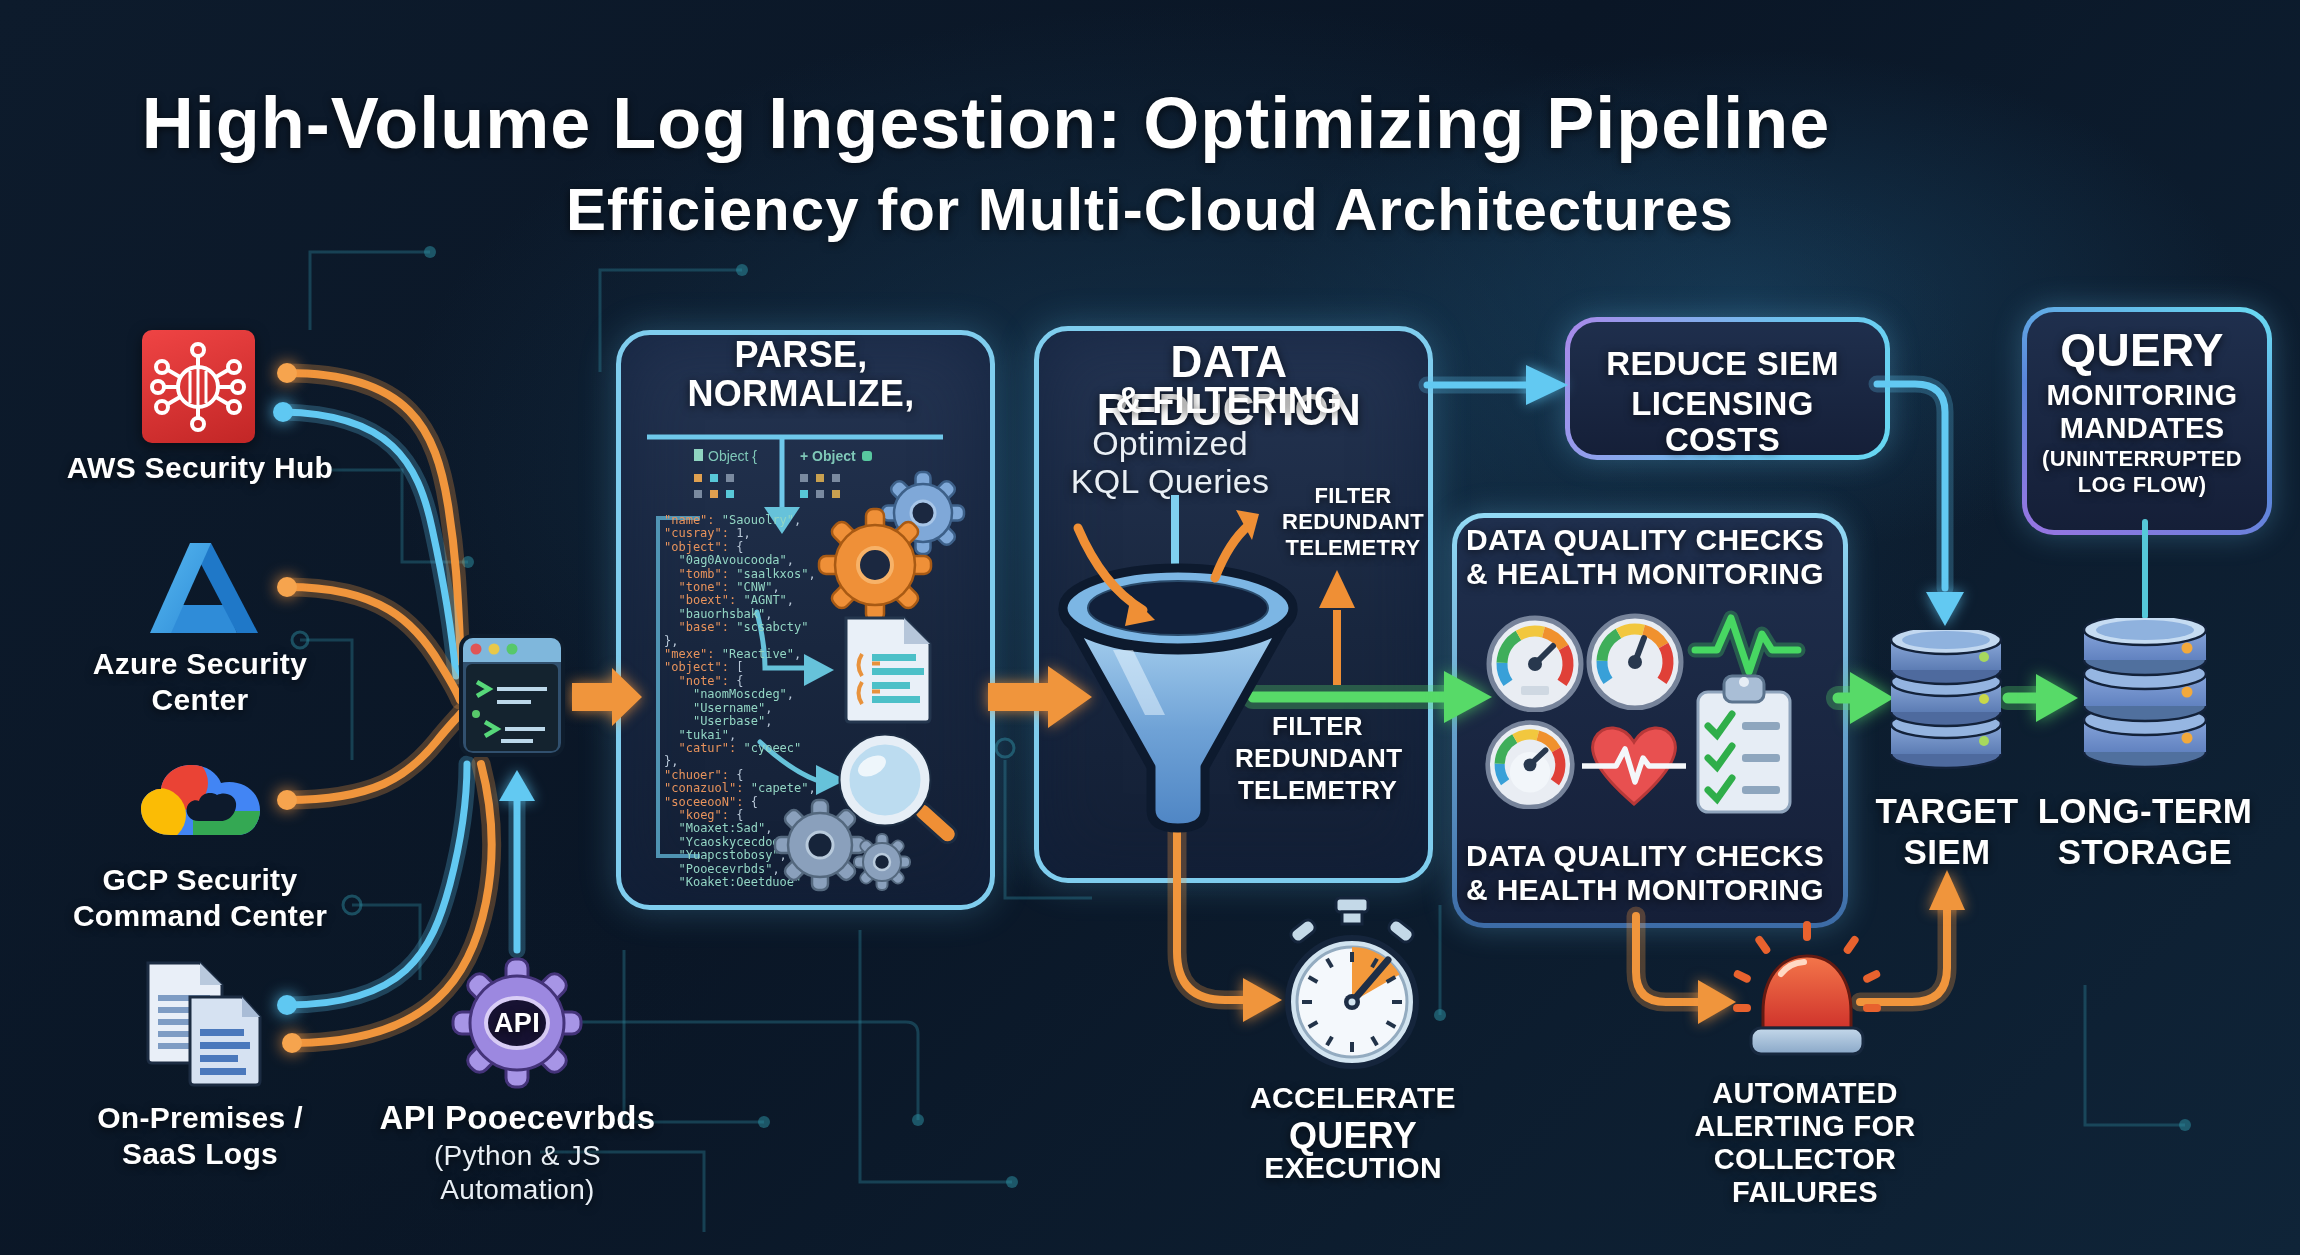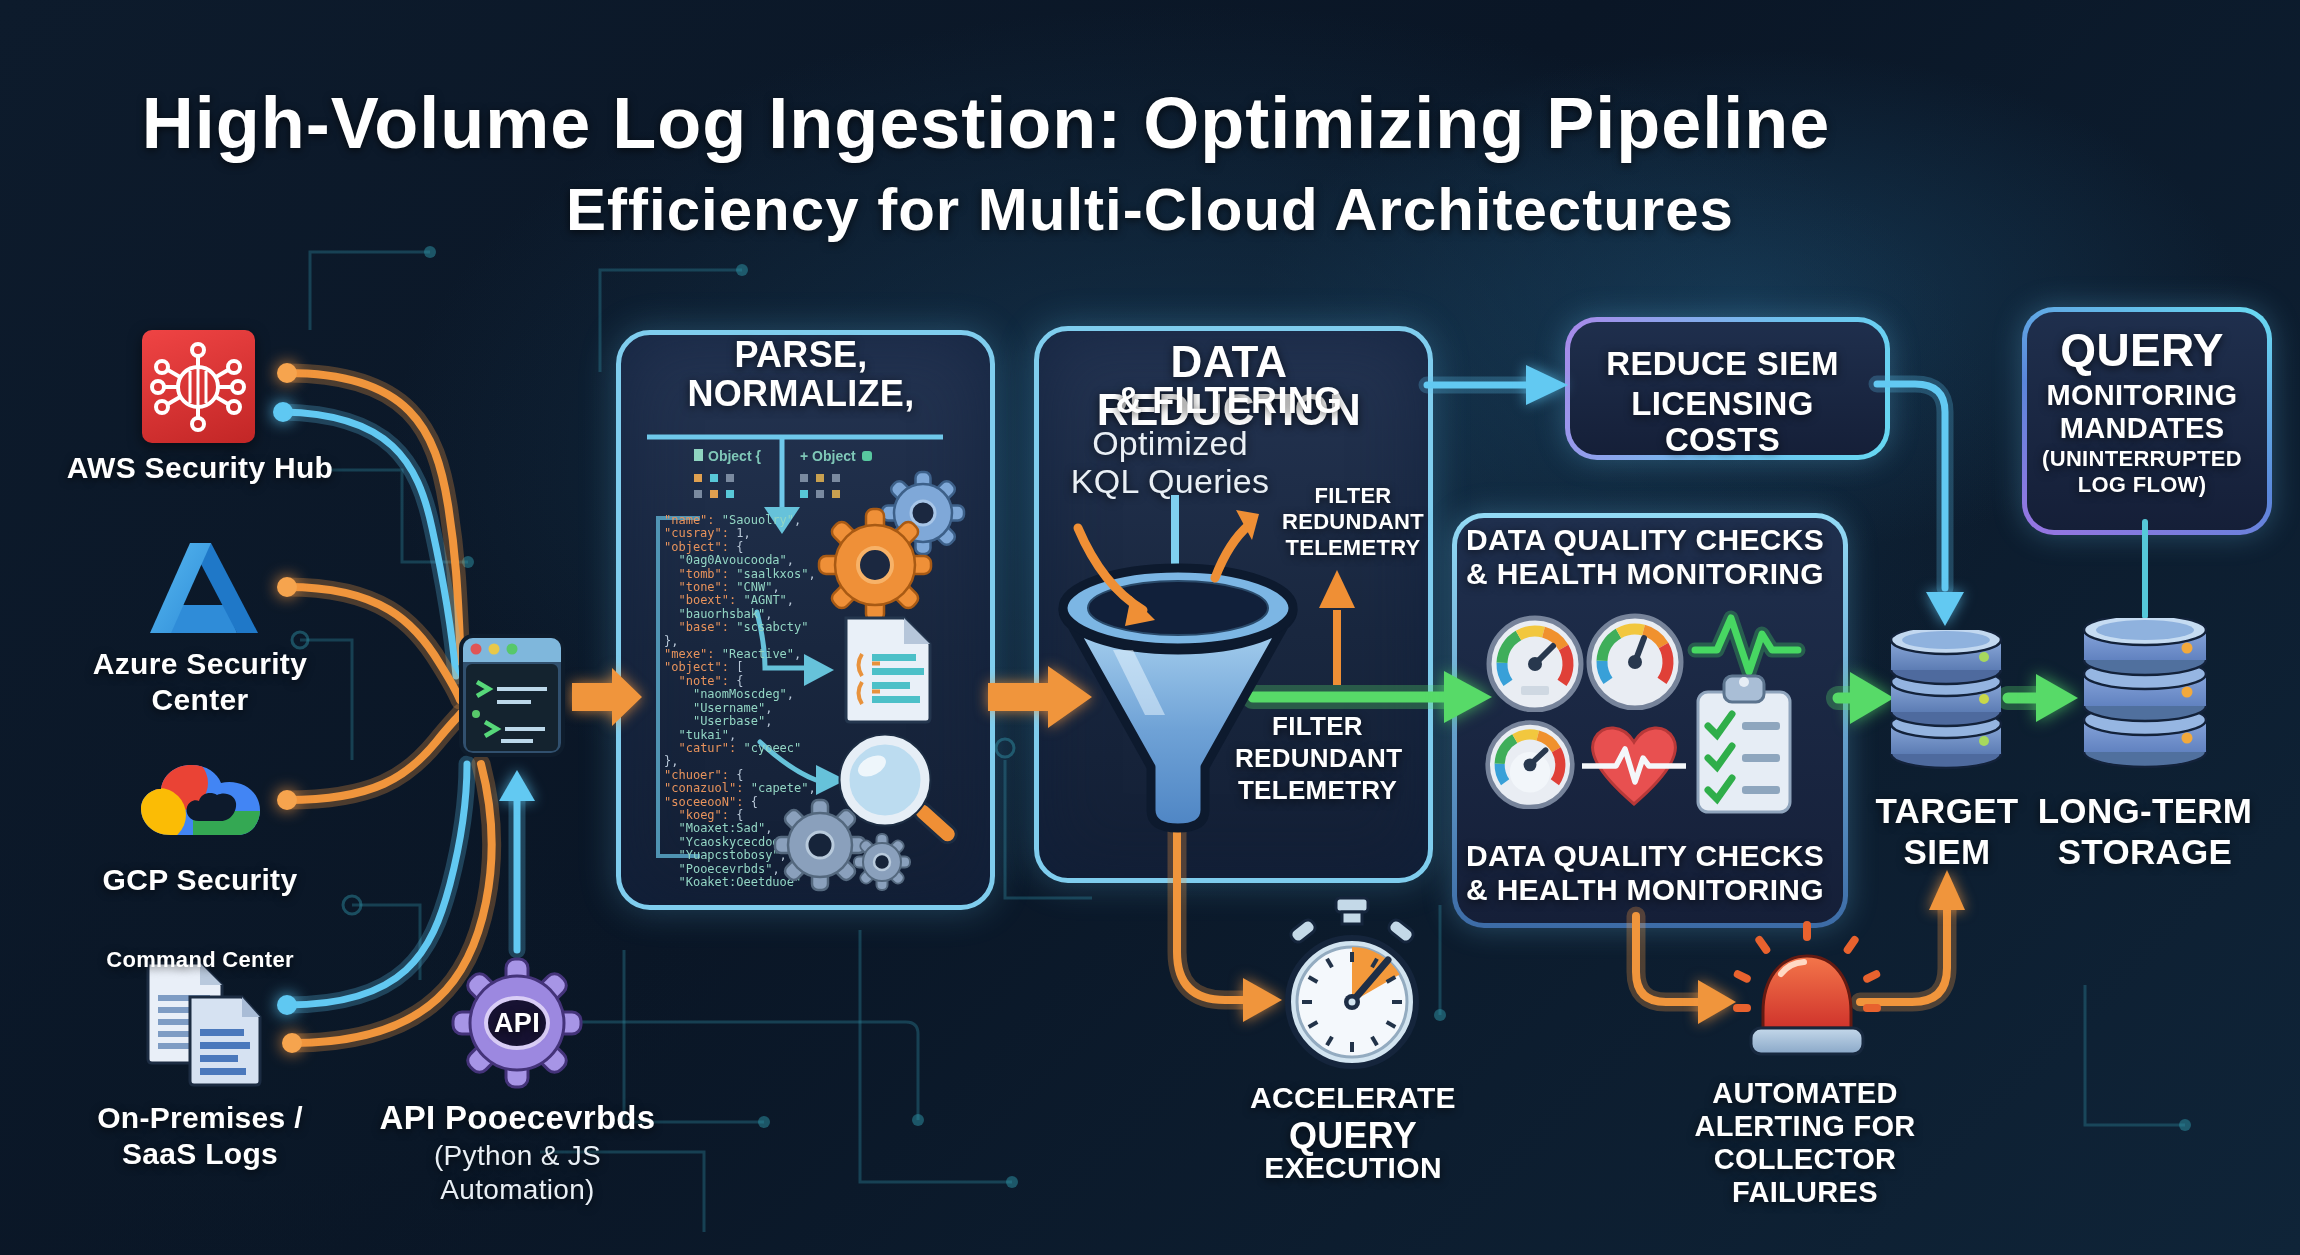--- a/index.html
+++ b/index.html
@@ -266,21 +266,21 @@
       <rect x="6" y="59" width="128" height="22" rx="9" transform="rotate(90 70 70)"></rect>
       <rect x="6" y="59" width="128" height="22" rx="9" transform="rotate(135 70 70)"></rect>
     </g>
     <circle cx="70" cy="70" r="47" fill="#9c88e0" stroke="#443379" stroke-width="3"></circle>
     <ellipse cx="70" cy="70" rx="31" ry="25" fill="#171232" stroke="#d9cdf6" stroke-width="4"></ellipse>
   </svg>
   <div class="lbl" style="left:447px;top:1009px;width:140px;font-size:27px">API</div>
 
   <div class="lbl" style="left:622px;top:336px;width:358px;font-size:36px">PARSE, NORMALIZE,</div>
 
-  <div class="abs" style="left:694px;top:448px;color:#7fc8b8;font-size:14px;font-weight:bold">
+  <div class="abs" style="left:694px;top:448px;color:#7fc8b8;font-size:14px;font-weight:normal">
     <span style="display:inline-block;width:9px;height:12px;background:#8fd4c0;margin-right:5px"></span><span>Object {</span>
     <div style="margin-top:5px">
       <span style="display:inline-block;width:8px;height:8px;background:#e0a050;margin-right:8px"></span><span style="display:inline-block;width:8px;height:8px;background:#58c8d8;margin-right:8px"></span><span style="display:inline-block;width:8px;height:8px;background:#7a8aa0"></span>
       <br><span style="display:inline-block;width:8px;height:8px;background:#7a8aa0;margin:4px 8px 0 0"></span><span style="display:inline-block;width:8px;height:8px;background:#e0a050;margin-right:8px"></span><span style="display:inline-block;width:8px;height:8px;background:#58c8d8"></span>
     </div>
   </div>
   <div class="abs" style="left:800px;top:448px;color:#7fc8b8;font-size:14px;font-weight:bold">
     <span>+ Object</span><span style="display:inline-block;width:10px;height:10px;border-radius:3px;background:#58c8a0;margin-left:6px"></span>
     <div style="margin-top:5px">
       <span style="display:inline-block;width:8px;height:8px;background:#7a8aa0;margin-right:8px"></span><span style="display:inline-block;width:8px;height:8px;background:#c8a050;margin-right:8px"></span><span style="display:inline-block;width:8px;height:8px;background:#7a8aa0"></span>
@@ -593,21 +593,21 @@
     <rect x="24" y="107" width="112" height="26" rx="10" fill="url(#sbase)" stroke="#17283e" stroke-width="3"></rect>
   </svg>
 
   <div class="lbl" style="left:0px;top:85px;width:1972px;font-size:72px;letter-spacing:1px">High-Volume Log Ingestion: Optimizing Pipeline</div>
   <div class="lbl" style="left:0px;top:178px;width:2300px;font-size:60px;letter-spacing:1px">Efficiency for Multi-Cloud Architectures</div>
 
   <div class="lbl" style="left:55px;top:452px;width:290px;font-size:30px">AWS Security Hub</div>
   <div class="lbl" style="left:55px;top:648px;width:290px;font-size:30px">Azure Security</div>
   <div class="lbl" style="left:55px;top:684px;width:290px;font-size:30px">Center</div>
   <div class="lbl" style="left:40px;top:864px;width:320px;font-size:30px">GCP Security</div>
-  <div class="lbl" style="left:40px;top:948px;width:320px;font-size:22px">Command Center</div>
+  <div class="lbl" style="left:40px;top:900px;width:320px;font-size:30px">Command Center</div>
   <div class="lbl" style="left:40px;top:1102px;width:320px;font-size:30px">On-Premises /</div>
   <div class="lbl" style="left:40px;top:1138px;width:320px;font-size:30px">SaaS Logs</div>
 
   <div class="lbl" style="left:375px;top:1100px;width:285px;font-size:33px">API Pooecevrbds</div>
   <div class="lbl sub" style="left:375px;top:1141px;width:285px;font-size:28px">(Python &amp; JS</div>
   <div class="lbl sub" style="left:375px;top:1175px;width:285px;font-size:28px">Automation)</div>
 
   <div class="lbl" style="left:1862px;top:792px;width:170px;font-size:35px">TARGET</div>
   <div class="lbl" style="left:1862px;top:833px;width:170px;font-size:35px">SIEM</div>
   <div class="lbl" style="left:2035px;top:792px;width:220px;font-size:35px">LONG-TERM</div>

